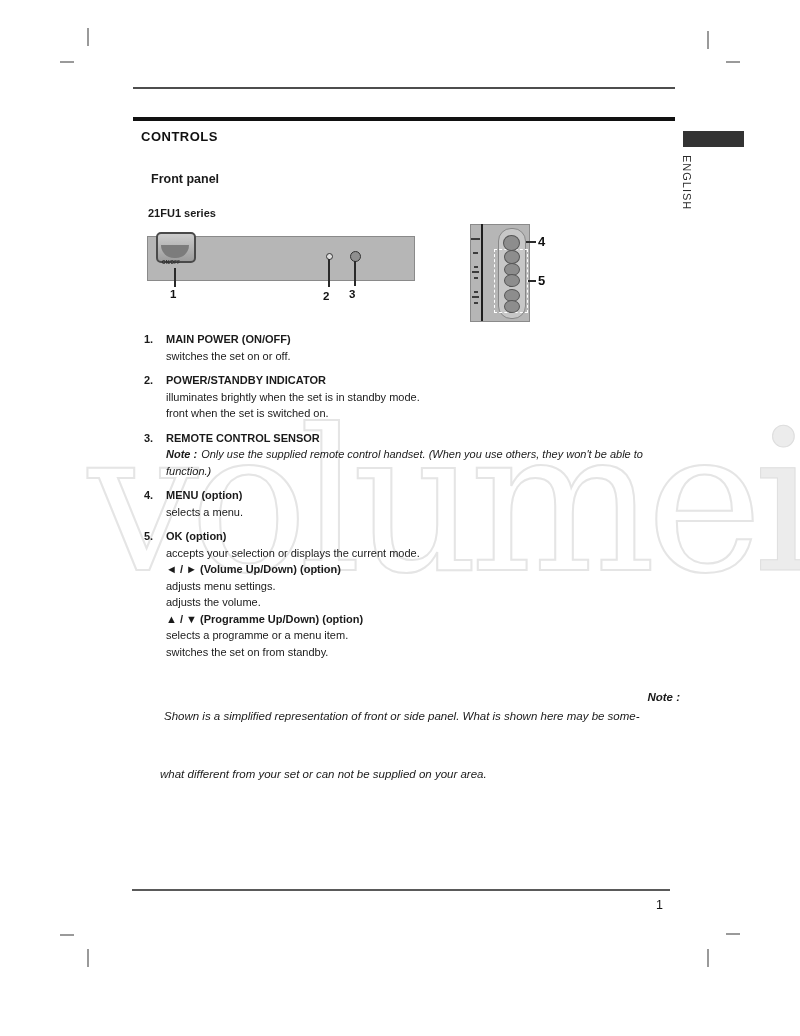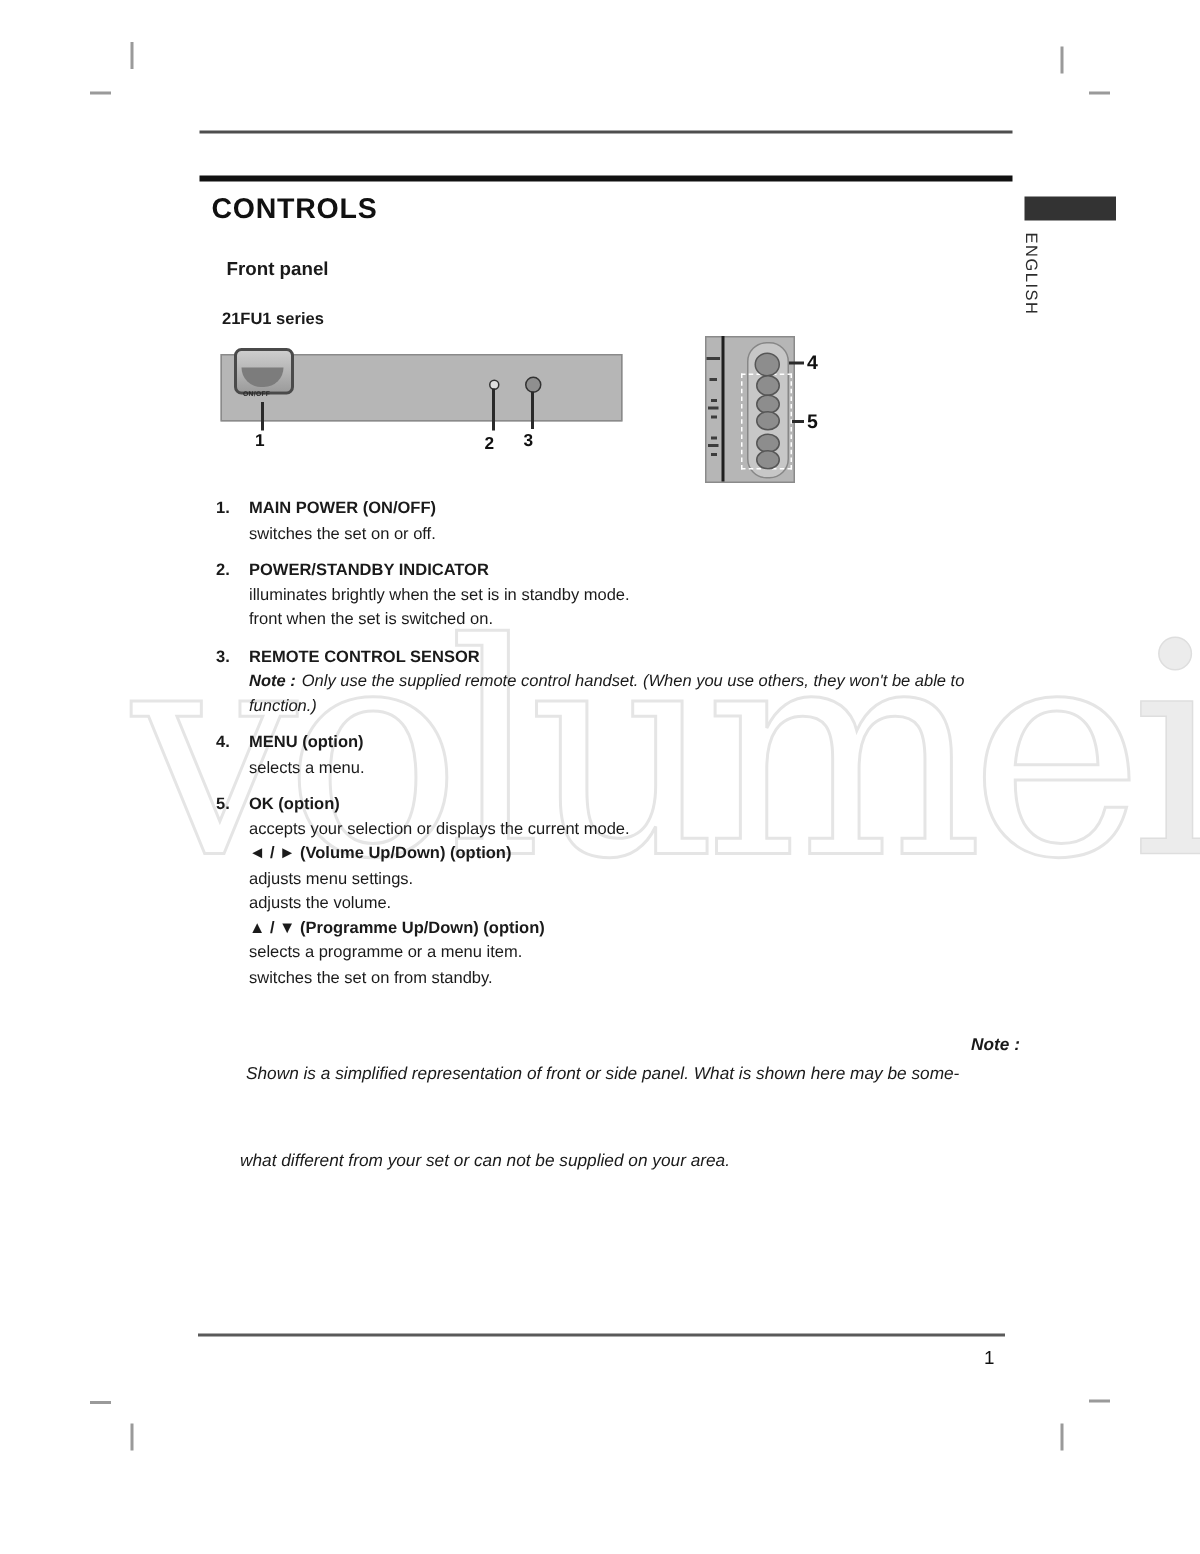--- a/index.html
+++ b/index.html
@@ -16,21 +16,21 @@
     font-size:196px;line-height:1;letter-spacing:-9px;color:transparent;
     -webkit-text-stroke:2px #e5e5e5;white-space:nowrap;z-index:0;}
   .watermark .solid{color:#ececec;-webkit-text-stroke:1px #dedede;}
 
   .z{position:absolute;z-index:2;}
 
   
   .rule-top{left:133px;top:87px;width:542px;height:2px;background:#4e4e4e;}
   .h1{left:141px;top:92px;font-size:21px;font-weight:bold;letter-spacing:0.5px;color:#111;}
   .rule-thick{left:133px;top:117px;width:542px;height:4px;background:#111;}
-  .h2{left:141px;top:129px;font-size:19px;font-weight:bold;letter-spacing:0.5px;color:#111;}
+  .h2{left:141px;top:129px;font-size:13px;font-weight:bold;letter-spacing:0.5px;color:#111;}
   .lang-tab{left:683px;top:131px;width:61px;height:16px;background:#333;}
   .lang-txt{left:681px;top:155px;writing-mode:vertical-rl;font-size:11px;letter-spacing:1px;color:#2c2c2c;}
   .h3{left:151px;top:172px;font-size:12.5px;font-weight:bold;}
   .series{left:148px;top:207px;font-size:11px;font-weight:bold;}
 
   
   .front-panel{left:147px;top:236px;width:266px;height:43px;background:#b6b6b6;border:1px solid #8a8a8a;}
   .power-btn{left:156px;top:232px;width:36px;height:27px;border:2px solid #4a4a4a;border-radius:5px;
     background:linear-gradient(#cdcdcd,#9c9c9c);}
   .power-bulge{left:161px;top:245px;width:28px;height:13px;background:#7c7c7c;border-radius:0 0 14px 14px;}

